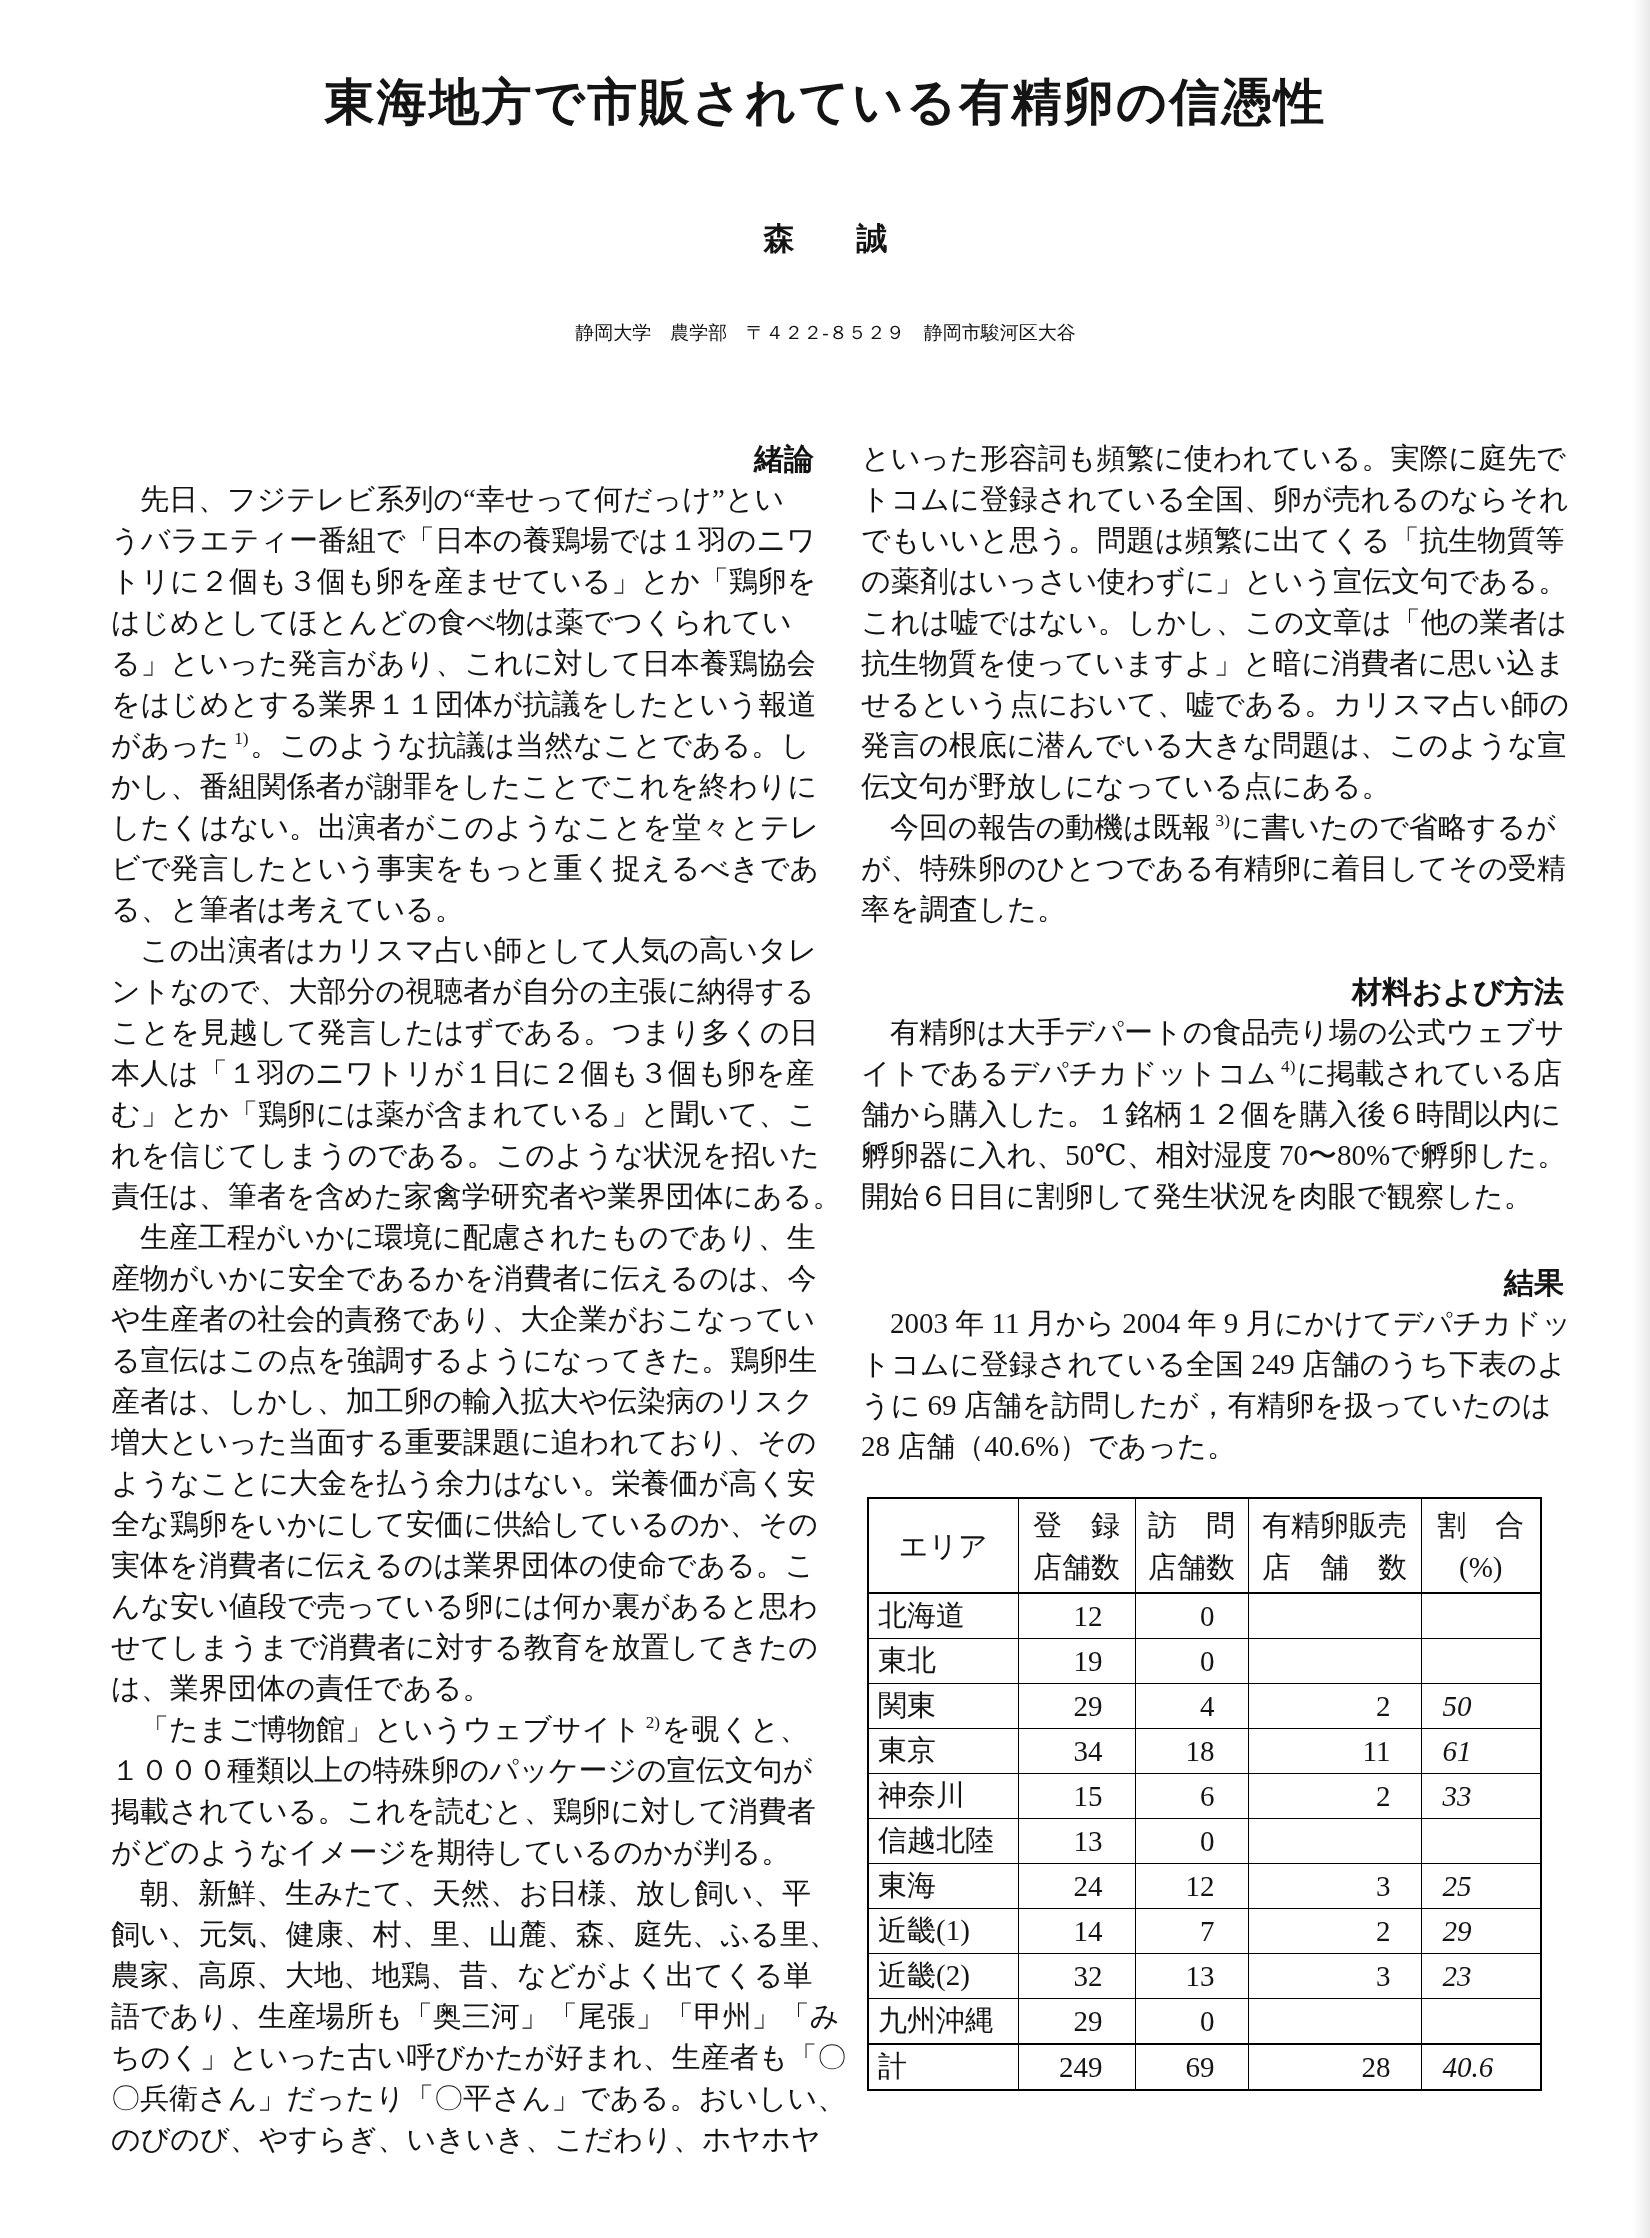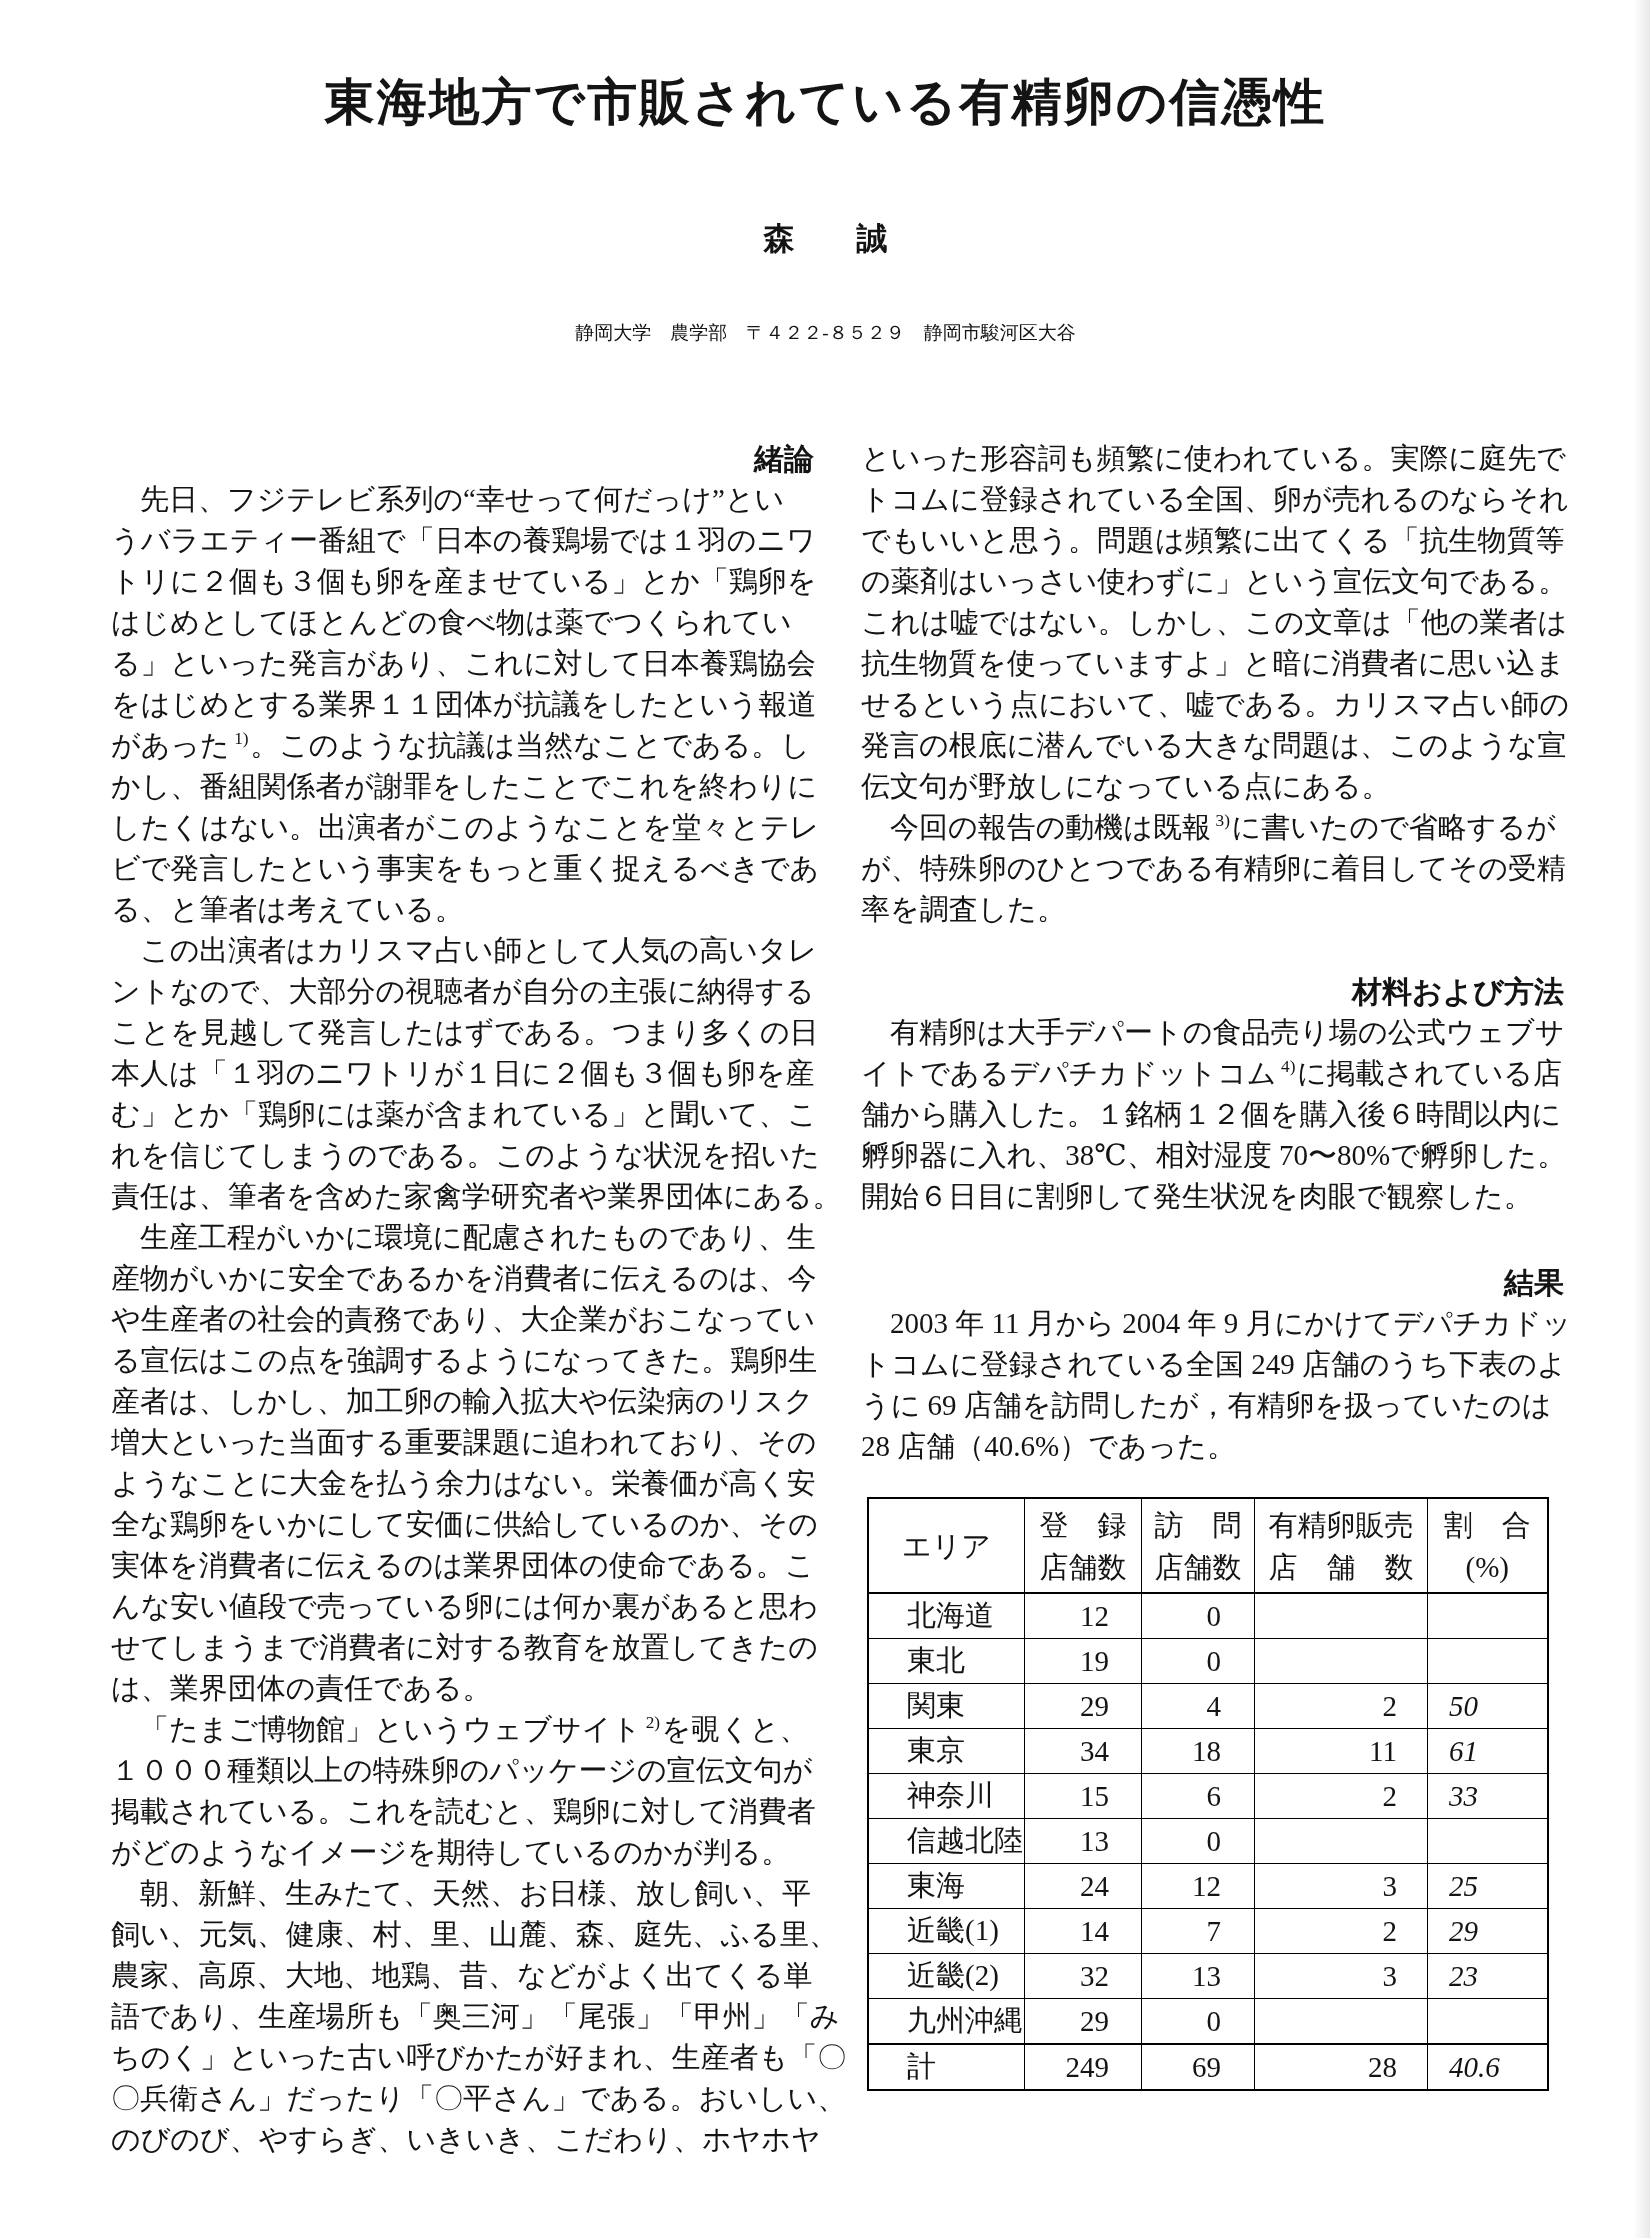--- a/index.html
+++ b/index.html
@@ -40,21 +40,21 @@
     border-collapse:collapse;margin-top:30px;margin-left:6px;
     border:2.3px solid #000;table-layout:fixed;
   }
   table.results th,table.results td{
     border:1.5px solid #000;font-weight:400;font-size:29px;
     overflow:hidden;vertical-align:middle;
   }
   table.results thead th{border-bottom:2.3px solid #000;padding:4.5px 0;}
   table.results thead .hl{line-height:42px;text-align:center;white-space:nowrap;}
   table.results td{height:42px;}
-  td.c0{text-align:left;padding-left:38px;white-space:nowrap;}
+  td.c0{text-align:left;padding-left:9px;white-space:nowrap;}
   td.c1{text-align:right;padding-right:32px;}
   td.c2{text-align:right;padding-right:33px;}
   td.c3{text-align:right;padding-right:30px;}
   td.c4{text-align:left;padding-left:21px;font-style:italic;}
   tr.total-row td{border-top:2.3px solid #000;}
   .scan-edge{
     position:absolute;top:0;right:0;width:18px;height:100%;
     background:linear-gradient(90deg,rgba(0,0,0,0) 0%,rgba(0,0,0,0.09) 100%);
     pointer-events:none;
   }
@@ -128,21 +128,21 @@
         <div class="tline">伝文句が野放しになっている点にある。</div>
         <div class="tline">　今回の報告の動機は既報<sup>3)</sup>に書いたので省略するが</div>
         <div class="tline">が、特殊卵のひとつである有精卵に着目してその受精</div>
         <div class="tline">率を調査した。</div>
       </div>
     <div class="col-heading heading-methods">材料および方法</div>
     <div>
         <div class="tline">　有精卵は大手デパートの食品売り場の公式ウェブサ</div>
         <div class="tline">イトであるデパチカドットコム<sup>4)</sup>に掲載されている店</div>
         <div class="tline">舗から購入した。１銘柄１２個を購入後６時間以内に</div>
-        <div class="tline">孵卵器に入れ、38℃、相対湿度 70〜80%で孵卵した。</div>
+        <div class="tline">孵卵器に入れ、50℃、相対湿度 70〜80%で孵卵した。</div>
         <div class="tline">開始６日目に割卵して発生状況を肉眼で観察した。</div>
       </div>
     <div class="col-heading heading-results">結果</div>
     <div>
         <div class="tline">　2003 年 11 月から 2004 年 9 月にかけてデパチカドッ</div>
         <div class="tline">トコムに登録されている全国 249 店舗のうち下表のよ</div>
         <div class="tline">うに 69 店舗を訪問したが，有精卵を扱っていたのは</div>
         <div class="tline">28 店舗（40.6%）であった。</div>
       </div>
     <table class="results" id="results-table">

